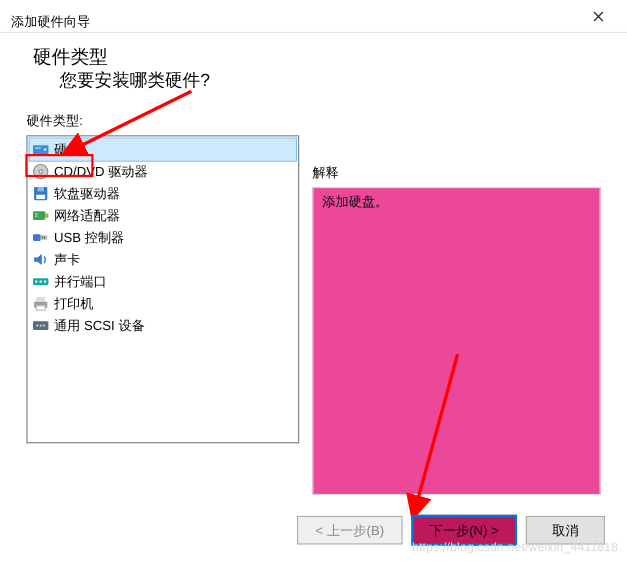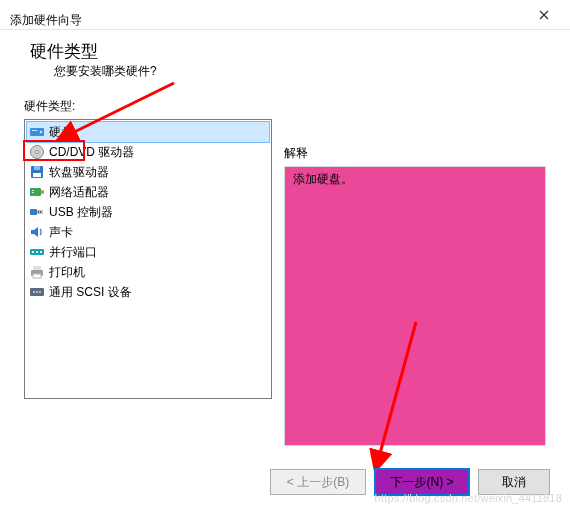--- a/index.html
+++ b/index.html
@@ -25,21 +25,21 @@
   .titlebar .close {
     width: 40px; height: 28px;
     display: flex; align-items: center; justify-content: center;
     font-size: 14px; font-family: Arial, sans-serif;
     color: #333;
   }
   .header {
     padding: 10px 20px 18px 30px;
   }
   .header .heading { font-weight: normal; font-size: 17px; margin-bottom: 0; }
-  .header .subheading { padding-left: 24px; font-size: 12px; }
+  .header .subheading { padding-left: 24px; font-size: 16px; }
   .body {
     display: flex;
     gap: 12px;
     padding: 0 24px 0 24px;
   }
   .left-col { width: 248px; }
   .right-col { flex: 1; margin-top: 47px; }
   .section-label { font-size: 12px; margin-bottom: 4px; }
   .listbox {
     border: 1px solid #7a7a7a;
@@ -95,21 +95,21 @@
     font-family: inherit;
     padding: 12px 14px;
     cursor: default;
     display: inline-flex;
     align-items: center;
     justify-content: center;
   }
   .btn:disabled { color: #888; background: #efefef; }
   .btn.default {
     border: 2px solid #0078d7;
-    background: #a21caf;
+    background: #be185d;
   }
   .arrow {
     position: absolute;
     pointer-events: none;
   }
   .arrow svg { display: block; }
   .watermark {
     position: absolute;
     right: 8px; bottom: 6px;
     color: #d8d8d8;

